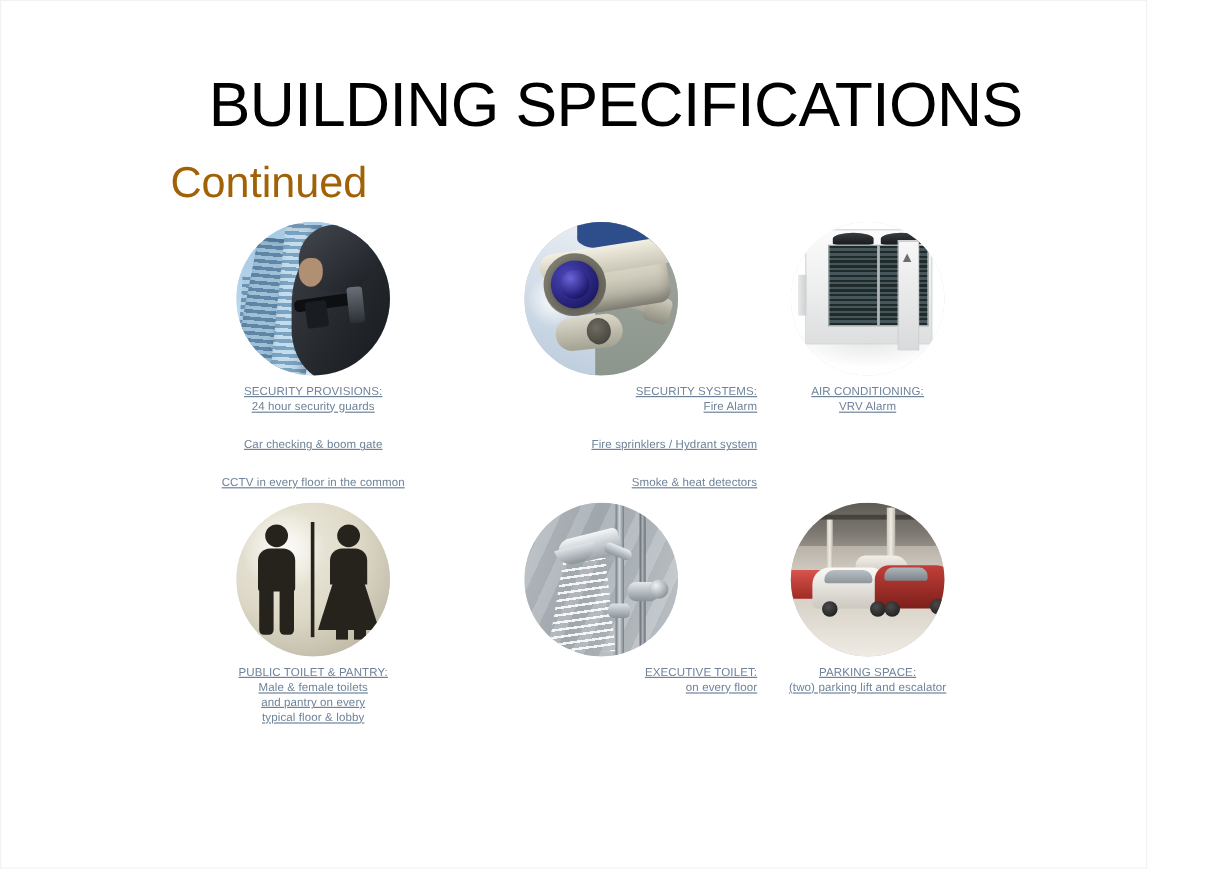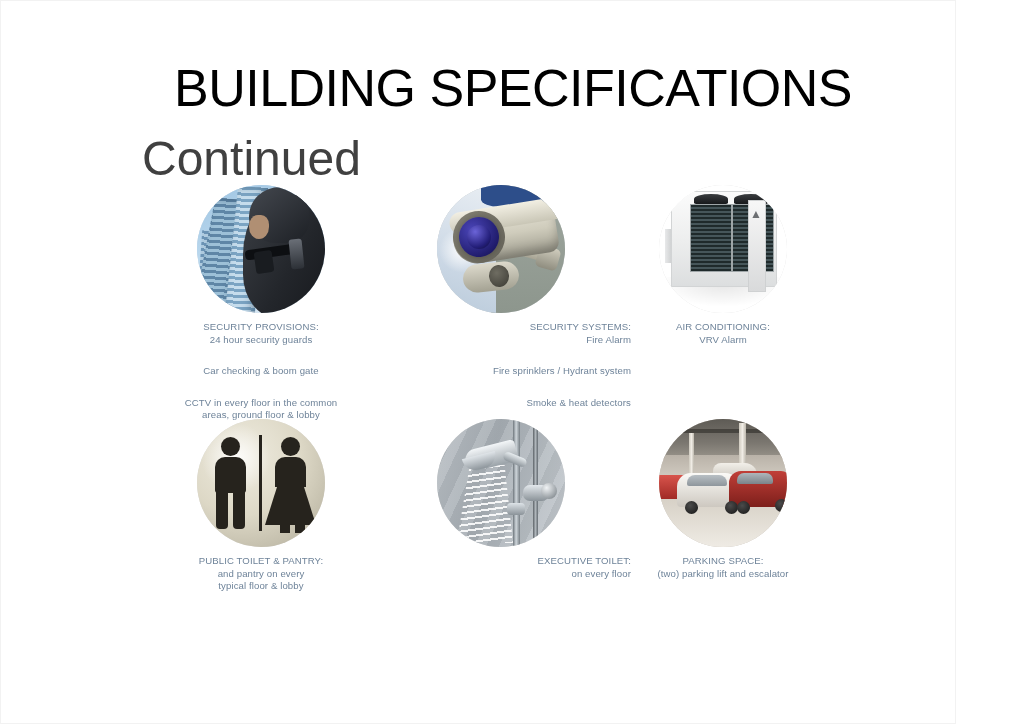--- a/index.html
+++ b/index.html
@@ -34,23 +34,23 @@
     font-weight: 400;
     letter-spacing: -0.5px;
     color: #000000;
     white-space: nowrap;
   }
   #slide-subtitle {
     position: absolute;
     left: 141px;
     top: 130px;
     font-family: "Liberation Sans", sans-serif;
-    font-size: 48px;
+    font-size: 36px;
     font-weight: 400;
-    color: #404040;
+    color: #a16207;
   }
 
   
   .card {
     position: absolute;
     width: 260px;
     text-align: center;
   }
   .card.c1 { left: 130px; }
   .card.c2 { left: 370px; text-align: right; }
@@ -73,20 +73,21 @@
     background: #dcdcdc;
   }
 
   .caption {
     margin-top: 8px;
     color: #6e8399;
     font-family: "Liberation Sans", sans-serif;
     font-size: 9.6px;
     line-height: 12.6px;
     letter-spacing: 0.1px;
+    text-decoration: underline;
   }
   .caption .hd { display: block; }
   .caption .ln { display: block; }
   .caption .para { display: block; margin-top: 19px; }
 
   
   .art-guard { position: absolute; inset: 0; background: #cfe0ef; }
   .art-guard .sky {
     position: absolute; inset: 0;
     background: linear-gradient(160deg, #9ec4e2 0%, #bcd9ee 45%, #dfeaf3 100%);
@@ -425,21 +426,20 @@
           <div class="radio"></div>
         </div>
       </div>
     </div>
     <div class="caption">
       <span class="hd">SECURITY PROVISIONS:</span>
       <span class="ln">24 hour security guards</span>
       <span class="para">Car checking &amp; boom gate</span>
       <span class="para">
         <span class="ln">CCTV in every floor in the common</span>
-        <span class="ln">areas, ground floor &amp; lobby</span>
       </span>
     </div>
   </div>
 
   <div class="card c2 r1">
     <div class="thumb-wrap">
       <div class="thumb">
         <div class="art-cctv">
           <div class="bg-right"></div>
           <div class="bg-left"></div>
@@ -501,20 +501,21 @@
           <div class="woman-head"></div>
           <div class="woman-torso"></div>
           <div class="woman-skirt"></div>
           <div class="woman-leg l"></div>
           <div class="woman-leg r"></div>
         </div>
       </div>
     </div>
     <div class="caption">
       <span class="hd">PUBLIC TOILET &amp; PANTRY:</span>
+      <span class="ln">Male &amp; female toilets</span>
       <span class="ln">and pantry on every</span>
       <span class="ln">typical floor &amp; lobby</span>
     </div>
   </div>
 
   <div class="card c2 r2">
     <div class="thumb-wrap">
       <div class="thumb">
         <div class="art-shower">
           <div class="tile-seam"></div>

